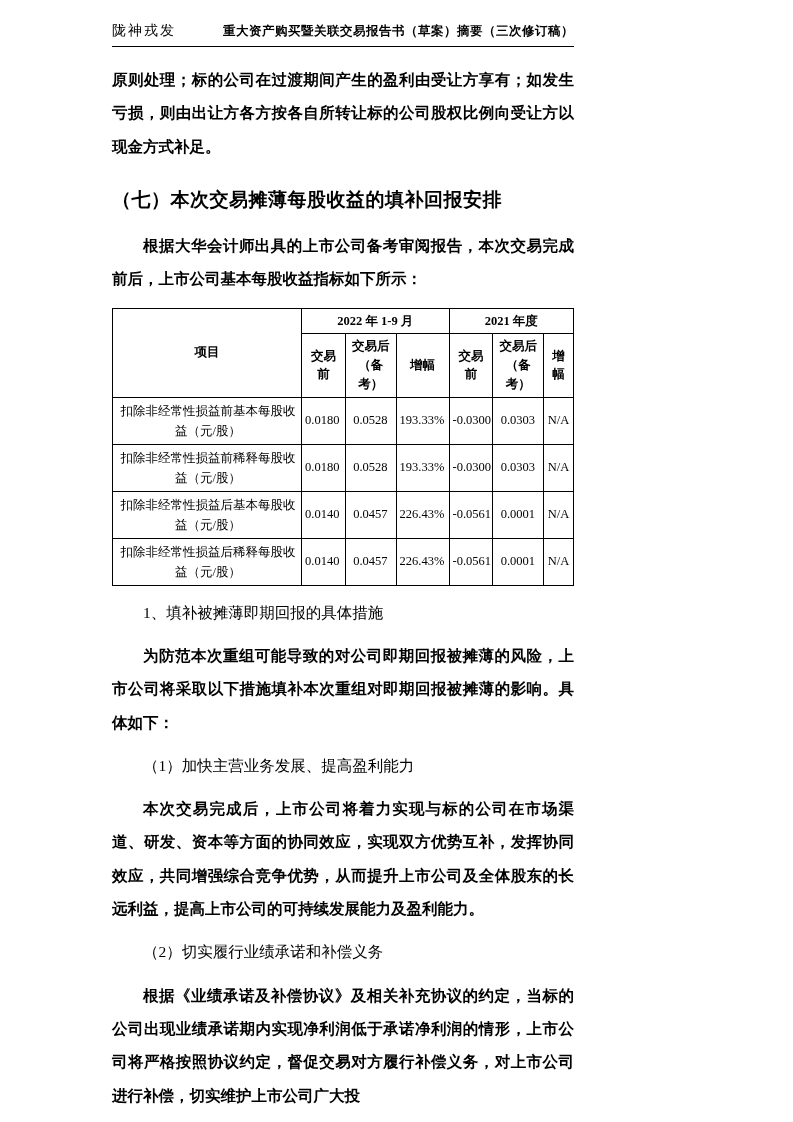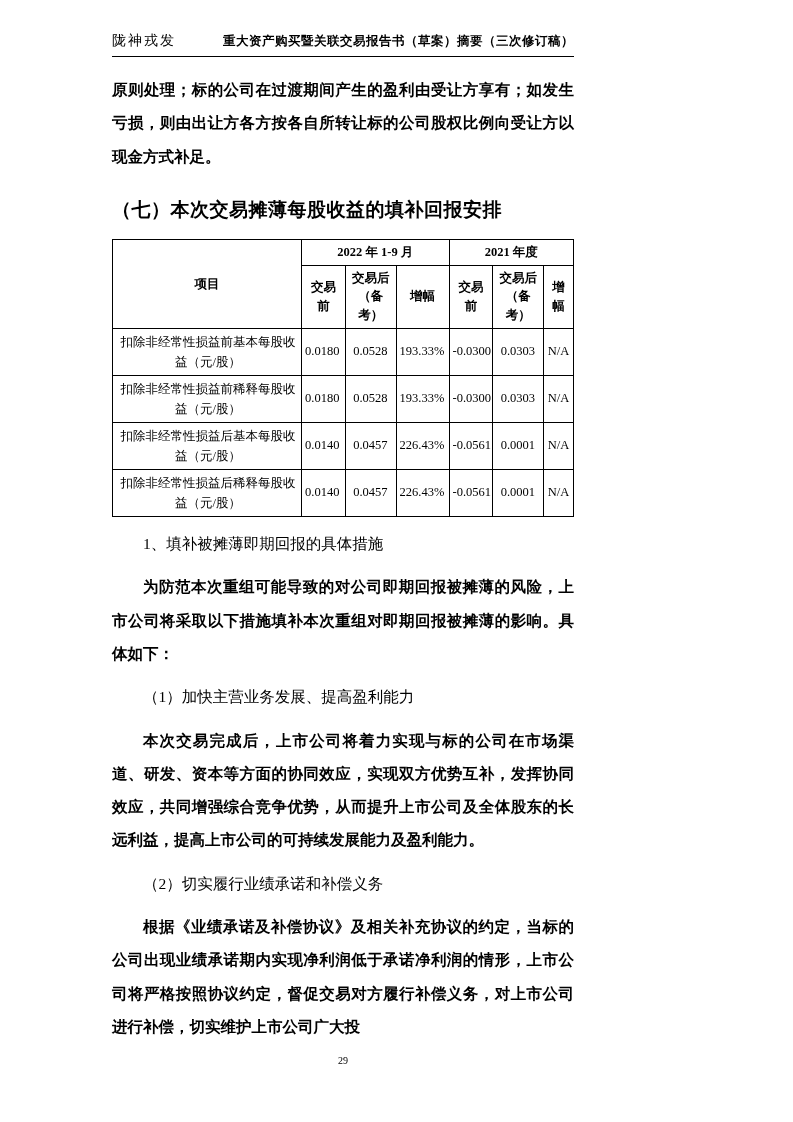--- a/index.html
+++ b/index.html
@@ -5,21 +5,21 @@
   html, body {
     margin: 0;
     padding: 0;
     background: #ffffff;
   }
   .page {
     position: relative;
     width: 686px;
     height: 1122px;
     box-sizing: border-box;
-    padding: 32px 112px 0 112px;
+    padding: 22px 112px 0 112px;
     background: #ffffff;
     color: #000000;
     font-family: "Liberation Serif", "DejaVu Serif", serif;
     overflow: hidden;
   }
   .doc-header {
     display: flex;
     justify-content: space-between;
     align-items: flex-end;
     border-bottom: 1px solid #000;
@@ -107,20 +107,21 @@
     <span class="header-left">陇神戎发</span>
     <span class="header-right">重大资产购买暨关联交易报告书（草案）摘要（三次修订稿）</span>
   </header>
 
   <main>
 
     <p class="body-text no-indent first-para">原则处理；标的公司在过渡期间产生的盈利由受让方享有；如发生亏损，则由出让方各方按各自所转让标的公司股权比例向受让方以现金方式补足。</p>
 
     <h2 class="section-heading">（七）本次交易摊薄每股收益的填补回报安排</h2>
 
+    <p class="body-text">根据大华会计师出具的上市公司备考审阅报告，本次交易完成前后，上市公司基本每股收益指标如下所示：</p>
 
     <table class="eps">
       <colgroup>
         <col style="width:41%">
         <col style="width:9.5%">
         <col style="width:11%">
         <col style="width:11.5%">
         <col style="width:9.5%">
         <col style="width:11%">
         <col style="width:6.5%">

